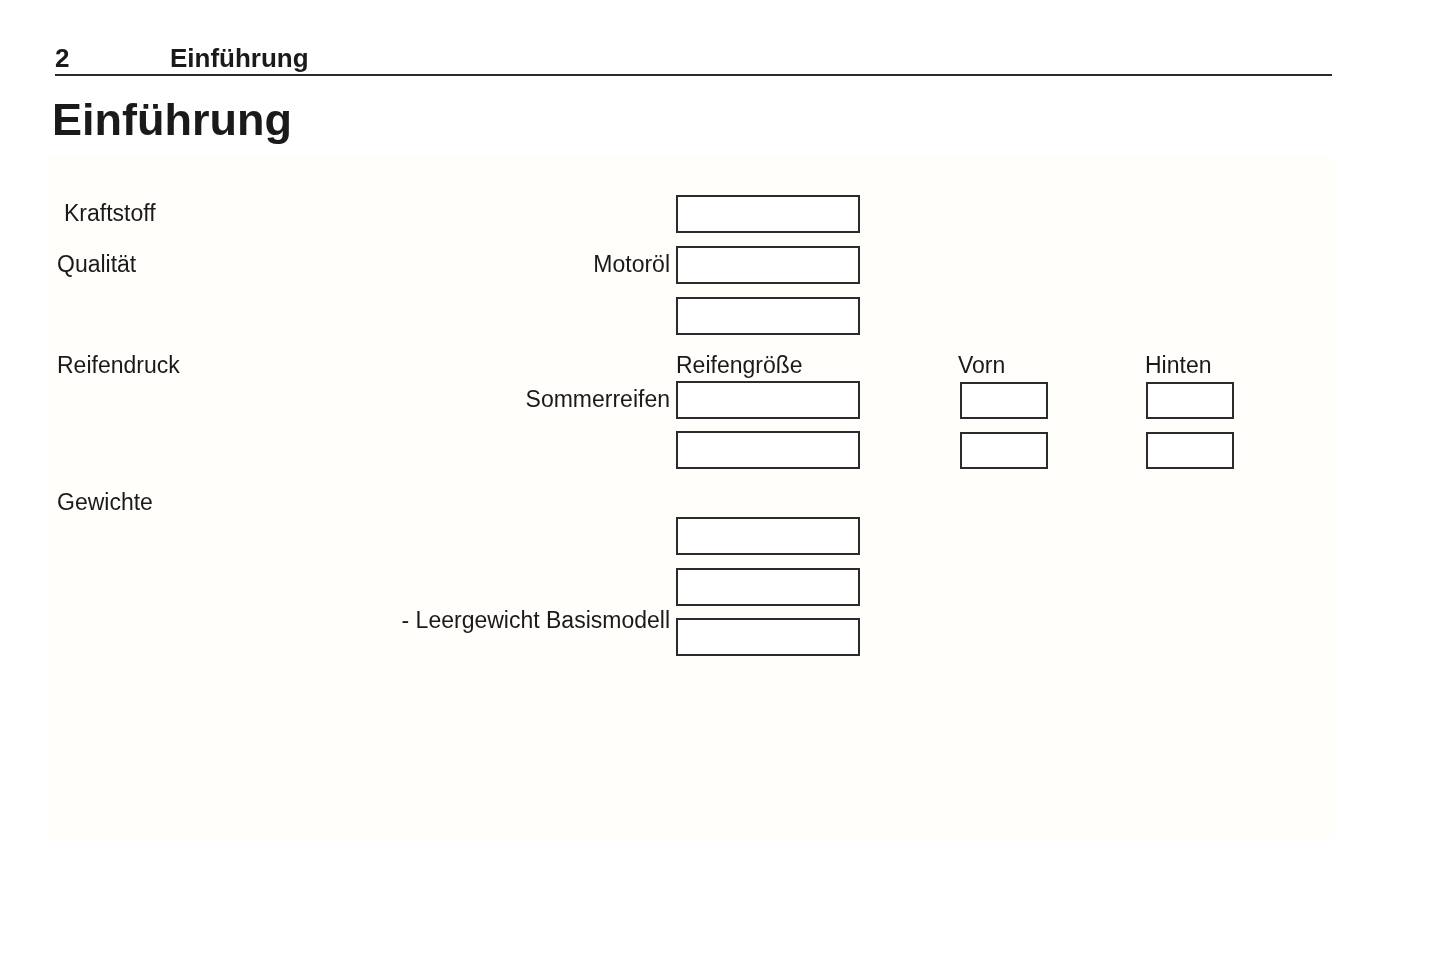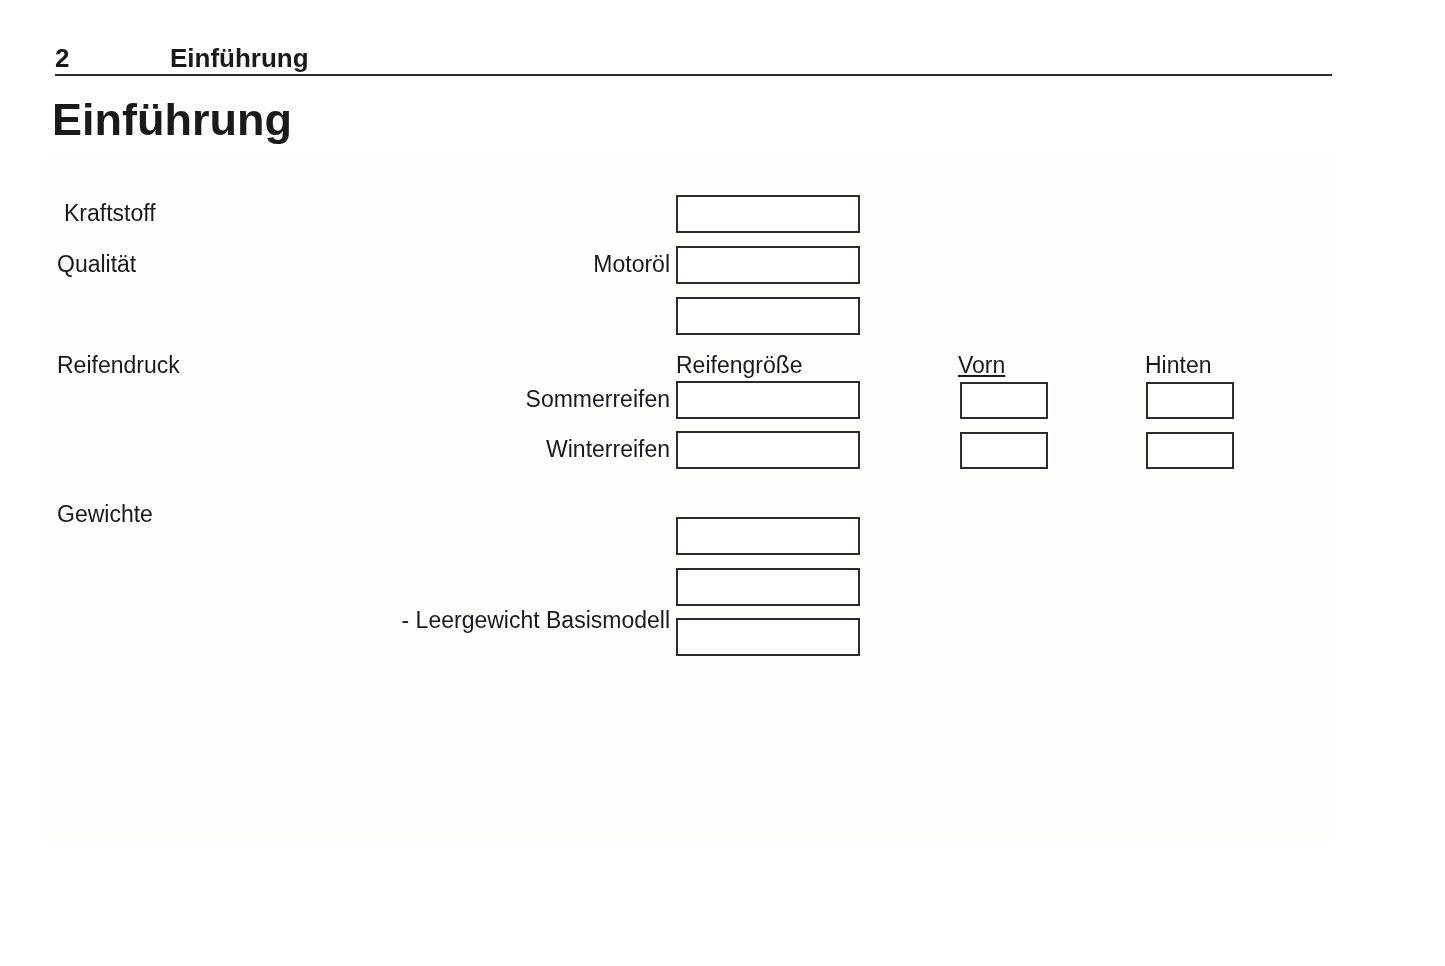--- a/index.html
+++ b/index.html
@@ -90,34 +90,33 @@
   <div class="abs lbl" style="left:11px; top:95px;">Qualität</div>
 
   <div class="abs lbl lbl-right" style="left:0; width:624px; top:95px;">Motoröl</div>
   <input class="abs fill-box box-lg" style="left: 630px; top: 90px;" type="text" value="">
 
   <input class="abs fill-box box-lg" style="left: 630px; top: 141px;" type="text" value="">
 
   <div class="abs lbl" style="left:11px; top:196px;">Reifendruck</div>
 
   <div class="abs col-head" style="left:630px; top:196px;text-align:center;">Reifengröße</div>
-  <div class="abs col-head" style="left:912px; top:196px;text-decoration:underline;">Vorn</div>
+  <div class="abs col-head" style="left:912px; top:196px;">Vorn</div>
   <div class="abs col-head" style="left:1099px; top:196px;">Hinten</div>
 
   <div class="abs lbl lbl-right" style="left:0; width:624px; top:230px;">Sommerreifen</div>
   <input class="abs fill-box box-lg" style="left: 630px; top: 225px;" type="text" value="">
   <input class="abs fill-box box-sm" style="left: 914px; top: 226px;" type="text" value="">
   <input class="abs fill-box box-sm" style="left: 1100px; top: 226px;" type="text" value="">
 
-  <div class="abs lbl lbl-right" style="left:0; width:624px; top:280px;">Winterreifen</div>
   <input class="abs fill-box box-lg" style="left: 630px; top: 275px;" type="text" value="">
   <input class="abs fill-box box-sm" style="left: 914px; top: 276px;" type="text" value="">
   <input class="abs fill-box box-sm" style="left: 1100px; top: 276px;" type="text" value="">
 
-  <div class="abs lbl" style="left:11px; top:345px;">Gewichte</div>
+  <div class="abs lbl" style="left:11px; top:333px;">Gewichte</div>
 
   <input class="abs fill-box box-lg" style="left: 630px; top: 361px;" type="text" value="">
 
   <div class="abs lbl lbl-right" style="left:0; width:624px; top:417px;margin-top:34px;">- Leergewicht Basismodell</div>
   <input class="abs fill-box box-lg" style="left: 630px; top: 412px;" type="text" value="">
 
   <input class="abs fill-box box-lg" style="left: 630px; top: 462px;" type="text" value="">
 </div>
 
 </body></html>

